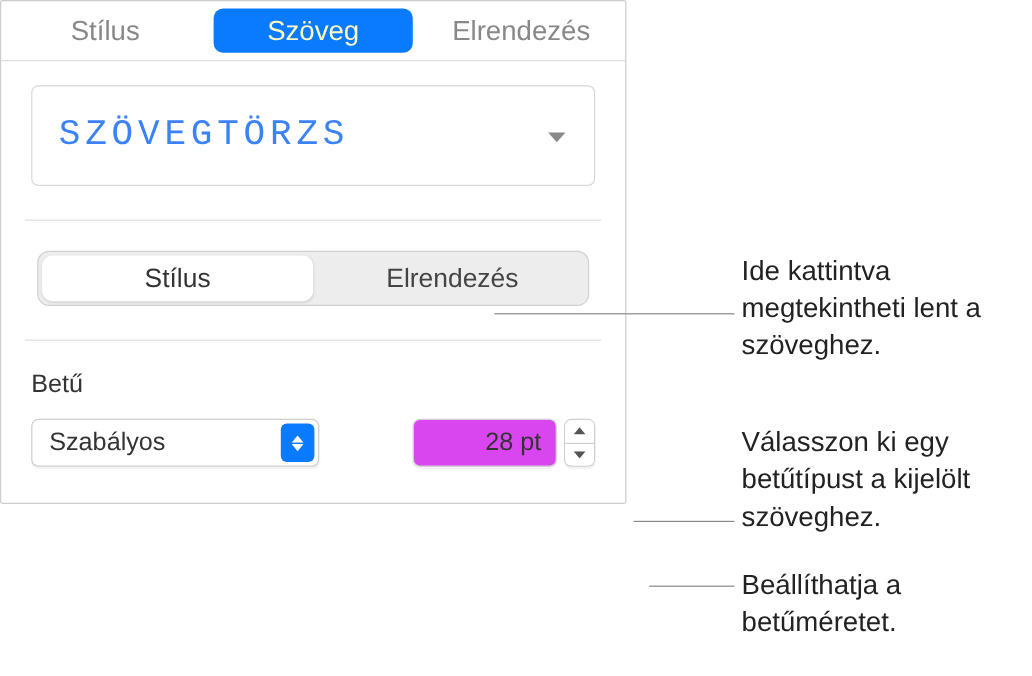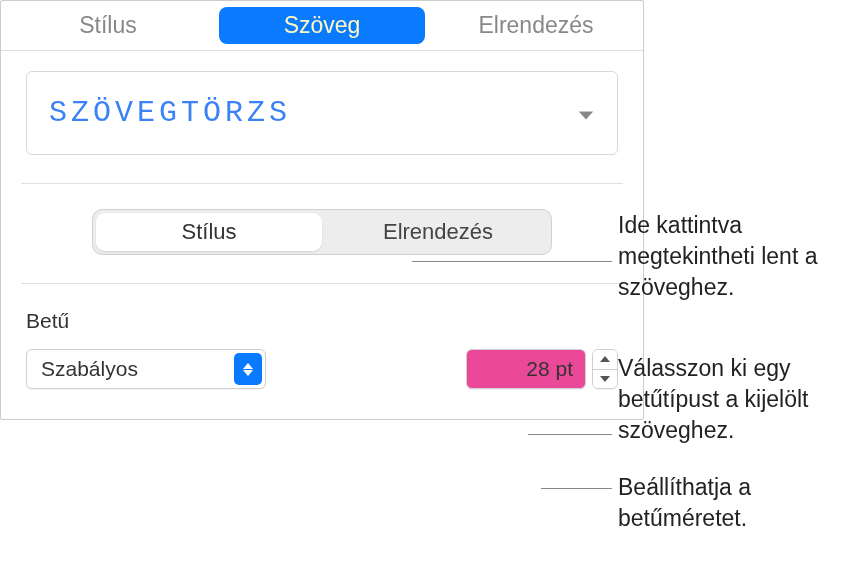--- a/index.html
+++ b/index.html
@@ -9,21 +9,21 @@
     }
     body {
       font-family: -apple-system, BlinkMacSystemFont, "Helvetica Neue", Arial, sans-serif;
       background: #fff;
       width: 860px;
       height: 563px;
       position: relative;
       color: #333;
     }
     .panel {
-      width: 644px;
+      width: 522px;
       border: 1px solid #ccc;
       border-radius: 2px;
       background: #fff;
     }
     .top-tabs {
       display: flex;
       border-bottom: 1px solid #ddd;
       height: 50px;
       align-items: stretch;
       padding: 0;
@@ -166,21 +166,21 @@
       border: 1px solid #cfcfcf;
       border-radius: 6px;
       height: 40px;
       width: 120px;
       display: flex;
       align-items: center;
       justify-content: flex-end;
       padding: 0 12px;
       font-size: 21px;
       color: #333;
-      background: #ec4899;
+      background: #d946ef;
       box-shadow: 0 1px 1px rgba(0,0,0,0.05);
     }
     .stepper {
       display: flex;
       flex-direction: column;
       margin-left: 6px;
       border: 1px solid #cfcfcf;
       border-radius: 6px;
       width: 26px;
       height: 40px;

